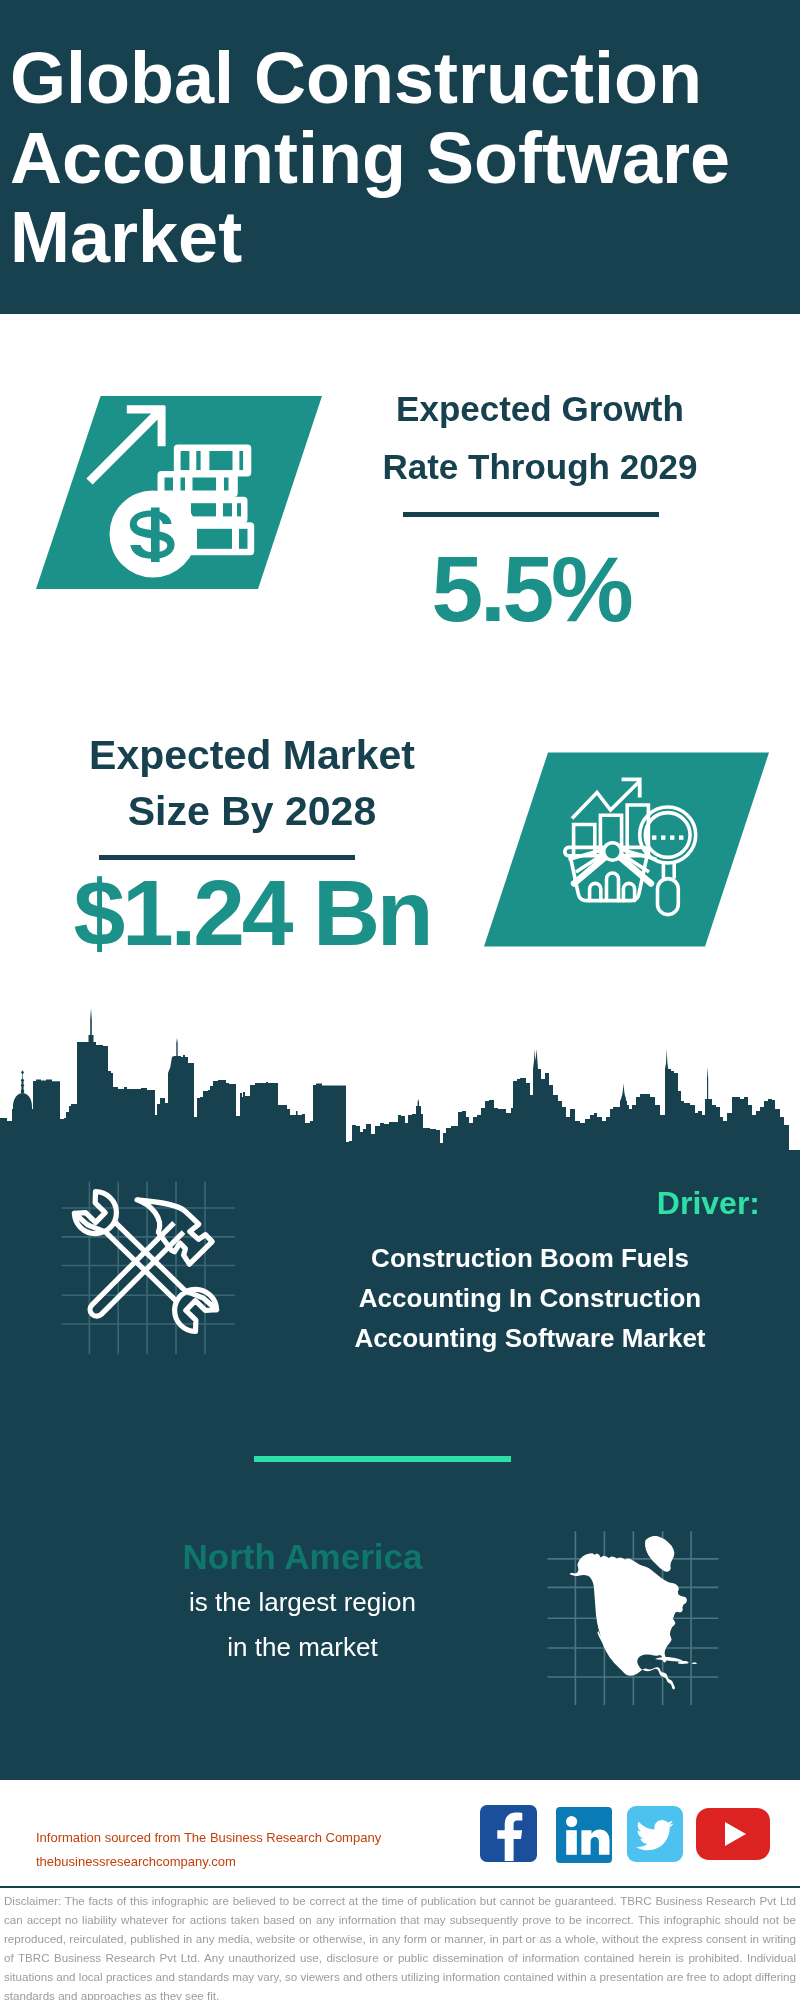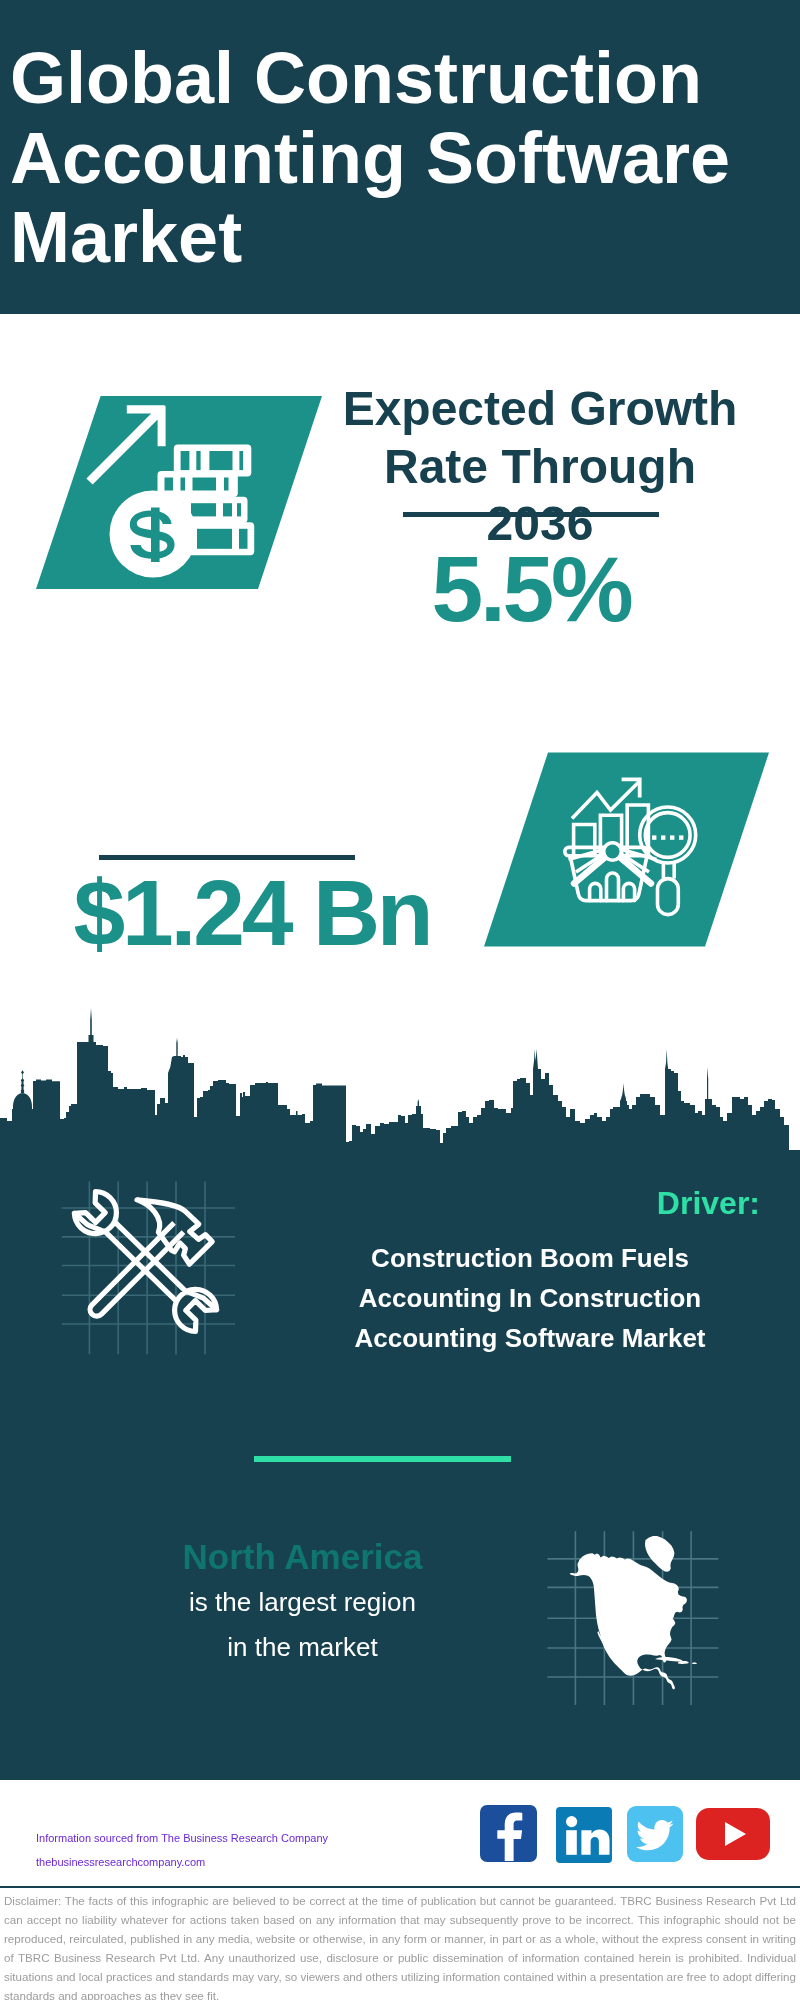--- a/index.html
+++ b/index.html
@@ -10,21 +10,21 @@
   .header{position:absolute;left:0;top:0;width:800px;height:314px;background:#17414f;}
   .header h1{margin:0;color:#ffffff;font-size:72px;font-weight:bold;line-height:79.5px;
              text-align:left;position:absolute;left:10px;top:39px;width:780px;}
 
   .stat-title{color:#17414f;font-weight:bold;}
   .stat-value{color:#1b9189;font-weight:bold;}
   .stat-rule{background:#17414f;position:absolute;}
 
   .s1-icon{position:absolute;left:30px;top:390px;}
   .s1-title{position:absolute;left:340px;top:380px;width:400px;text-align:center;
-            font-size:48px;line-height:57.7px;}
+            font-size:35px;line-height:57.7px;}
   .s1-rule{left:403px;top:512px;width:256px;height:5px;}
   .s1-value{position:absolute;left:331px;top:542px;width:400px;text-align:center;
             font-size:93px;line-height:94px;letter-spacing:-3.2px;}
 
   .s2-title{position:absolute;left:52px;top:727px;width:400px;text-align:center;
             font-size:41px;line-height:56px;}
   .s2-rule{left:99px;top:855px;width:256px;height:5px;}
   .s2-value{position:absolute;left:52px;top:866px;width:400px;text-align:center;
             font-size:93px;line-height:94px;letter-spacing:-3.2px;}
   .s2-icon{position:absolute;left:478px;top:752px;}
@@ -38,21 +38,21 @@
   .drv-body{position:absolute;left:290px;top:1238px;width:480px;text-align:center;
             color:#fff;font-size:26px;font-weight:bold;line-height:40px;}
   .green-rule{position:absolute;left:254px;top:1456px;width:257px;height:6px;background:#2ee0a5;}
 
   .rg-name{position:absolute;left:45px;top:1534px;width:515px;text-align:center;
            color:#0f766e;font-size:35px;font-weight:bold;line-height:45px;}
   .rg-sub{position:absolute;left:45px;top:1580px;width:515px;text-align:center;
           color:#fff;font-size:26px;font-weight:normal;line-height:45px;}
   .rg-map{position:absolute;left:543px;top:1516px;}
 
-  .src{position:absolute;left:36px;top:1826px;color:#6d28d9;font-size:11px;line-height:24px;}
+  .src{position:absolute;left:36px;top:1826px;color:#c2410c;font-size:13px;line-height:24px;}
   .social{position:absolute;top:1804px;left:480px;display:block;}
   .sbtn{position:absolute;display:block;}
   .fb{left:0;top:1px;}
   .li{left:76px;top:3px;}
   .tw{left:147px;top:2px;}
   .yt{left:216px;top:4px;}
   .hr-line{position:absolute;left:0;top:1886px;width:800px;height:2px;background:#17414f;}
   .disclaimer{position:absolute;left:4px;top:1891px;width:792px;color:#9c9c9c;font-size:11.6px;
               line-height:19px;text-align:justify;}
 </style>
@@ -87,25 +87,28 @@
       <rect x="148.0" y="132.3" width="76.2" height="33.0" rx="4" ry="4" fill="#ffffff"></rect>
         <rect x="154.5" y="138.8" width="5.5" height="20.0" fill="#1b9189"></rect>
         <rect x="167.0" y="138.8" width="35.0" height="20.0" fill="#1b9189"></rect>
         <rect x="209.0" y="138.8" width="8.5" height="20.0" fill="#1b9189"></rect>
       <circle cx="123" cy="144" r="43.5" fill="#ffffff"></circle>
       <path fill="#1b9189" d="M142.8,133.9 h-10.0 c-1.2,-4.6 -5.3,-7.2 -11.7,-7.2 c-8.6,0 -14.3,2.6 -14.3,6.6 c0,3.1 2.7,4.8 9.8,6.0 l11.4,1.9 c11.1,1.8 16.6,6.2 16.6,13.2 c0,8.8 -8.9,14.4 -22.0,14.4 c-13.1,0 -21.4,-5.4 -22.2,-13.8 h10.3 c1.2,4.6 5.7,7.2 12.6,7.2 c8.6,0 14.0,-2.6 14.0,-6.7 c0,-3.1 -2.7,-4.9 -9.8,-6.1 l-11.6,-1.9 c-10.9,-1.8 -16.1,-6.1 -16.1,-12.9 c0,-8.6 8.5,-14.2 21.0,-14.2 c12.3,0 20.0,5.4 20.8,13.5 Z"></path>
         <rect x="121.0" y="117.5" width="8.6" height="54.5" fill="#1b9189"></rect>
     </g>
   </svg>
   <div class="s1-title stat-title">
-    <span>Expected Growth</span><br><span>Rate Through 2036</span>
+    <span>Expected Growth</span><br><span>Rate Through 2029</span>
   </div>
   <div class="stat-rule s1-rule"></div>
   <div class="s1-value stat-value">5.5%</div>
 
+  <div class="s2-title stat-title">
+    <span>Expected Market</span><br><span>Size By 2028</span>
+  </div>
   <div class="stat-rule s2-rule"></div>
   <div class="s2-value stat-value">$1.24 Bn</div>
   <svg class="s2-icon" width="295" height="200" viewBox="0 0 295 200">
     <polygon points="70,0.5 291,0.5 227,194.5 6,194.5" fill="#1b9189"></polygon>
     <polyline fill="none" stroke="#ffffff" stroke-width="3.6" stroke-linecap="butt" stroke-linejoin="miter" points="94.0,66.5 119,40.5 132.5,58 161.0,29.8"></polyline>
     <path fill="#ffffff" d="M143.6,25.4 H163.6 V45.6 H159.8 V29.2 H143.6 Z"></path>
     <g fill="none" stroke="#ffffff" stroke-width="3.6" stroke-linejoin="miter">
     <path d="M95.6,104 V72.5 H116.8 V104"></path>
     <path d="M122.4,104 V63.2 H143.6 V104"></path>
     <path d="M149.2,104 V53.0 H170.4 V104"></path>

